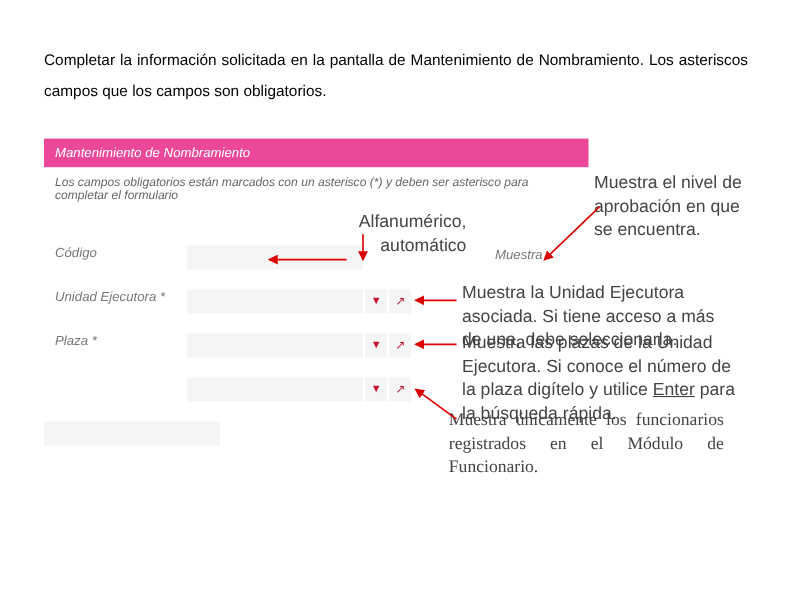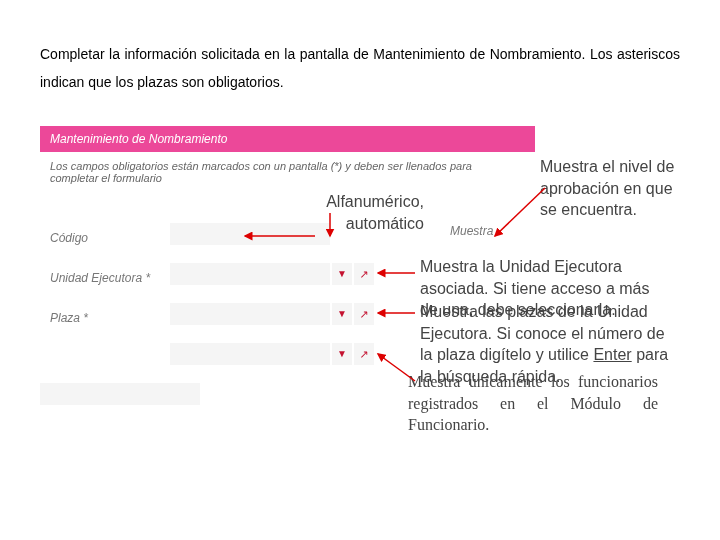--- a/index.html
+++ b/index.html
@@ -36,21 +36,21 @@
   }
   .form-hint {
     font-size: 11px;
     font-style: italic;
     color: #666;
     padding: 8px 10px 4px 10px;
     width: 480px;
   }
   .row {
     display: flex;
-    align-items: flex-end;
+    align-items: flex-start;
     margin-top: 18px;
   }
   .field-label {
     width: 130px;
     font-size: 12px;
     color: #777;
     font-style: italic;
     padding-left: 10px;
   }
   .field-input {
@@ -105,26 +105,26 @@
   .underline { text-decoration: underline; }
   .arrow {
     position: absolute;
     pointer-events: none;
   }
   .arrow svg { overflow: visible; }
 </style>
 </head>
 <body>
 
-<div class="instruction">Completar la información solicitada en la pantalla de Mantenimiento de Nombramiento. Los asteriscos indican que los plazas son obligatorios.</div>
+<div class="instruction">Completar la información solicitada en la pantalla de Mantenimiento de Nombramiento. Los asteriscos campos que los campos son obligatorios.</div>
 
 <div class="screenshot">
 
   <div class="header-bar">Mantenimiento de Nombramiento</div>
-  <div class="form-hint">Los campos obligatorios están marcados con un pantalla (*) y deben ser llenados para completar el formulario</div>
+  <div class="form-hint">Los campos obligatorios están marcados con un asterisco (*) y deben ser asterisco para completar el formulario</div>
 
   <div class="row" style="margin-top:35px;">
     <div class="field-label">Código</div>
     <input class="field-input" style="">
   </div>
 
   <div class="row">
     <div class="field-label">Unidad Ejecutora *</div>
     <input class="field-input" style="">
     <button class="dropdown-btn">▼</button>

